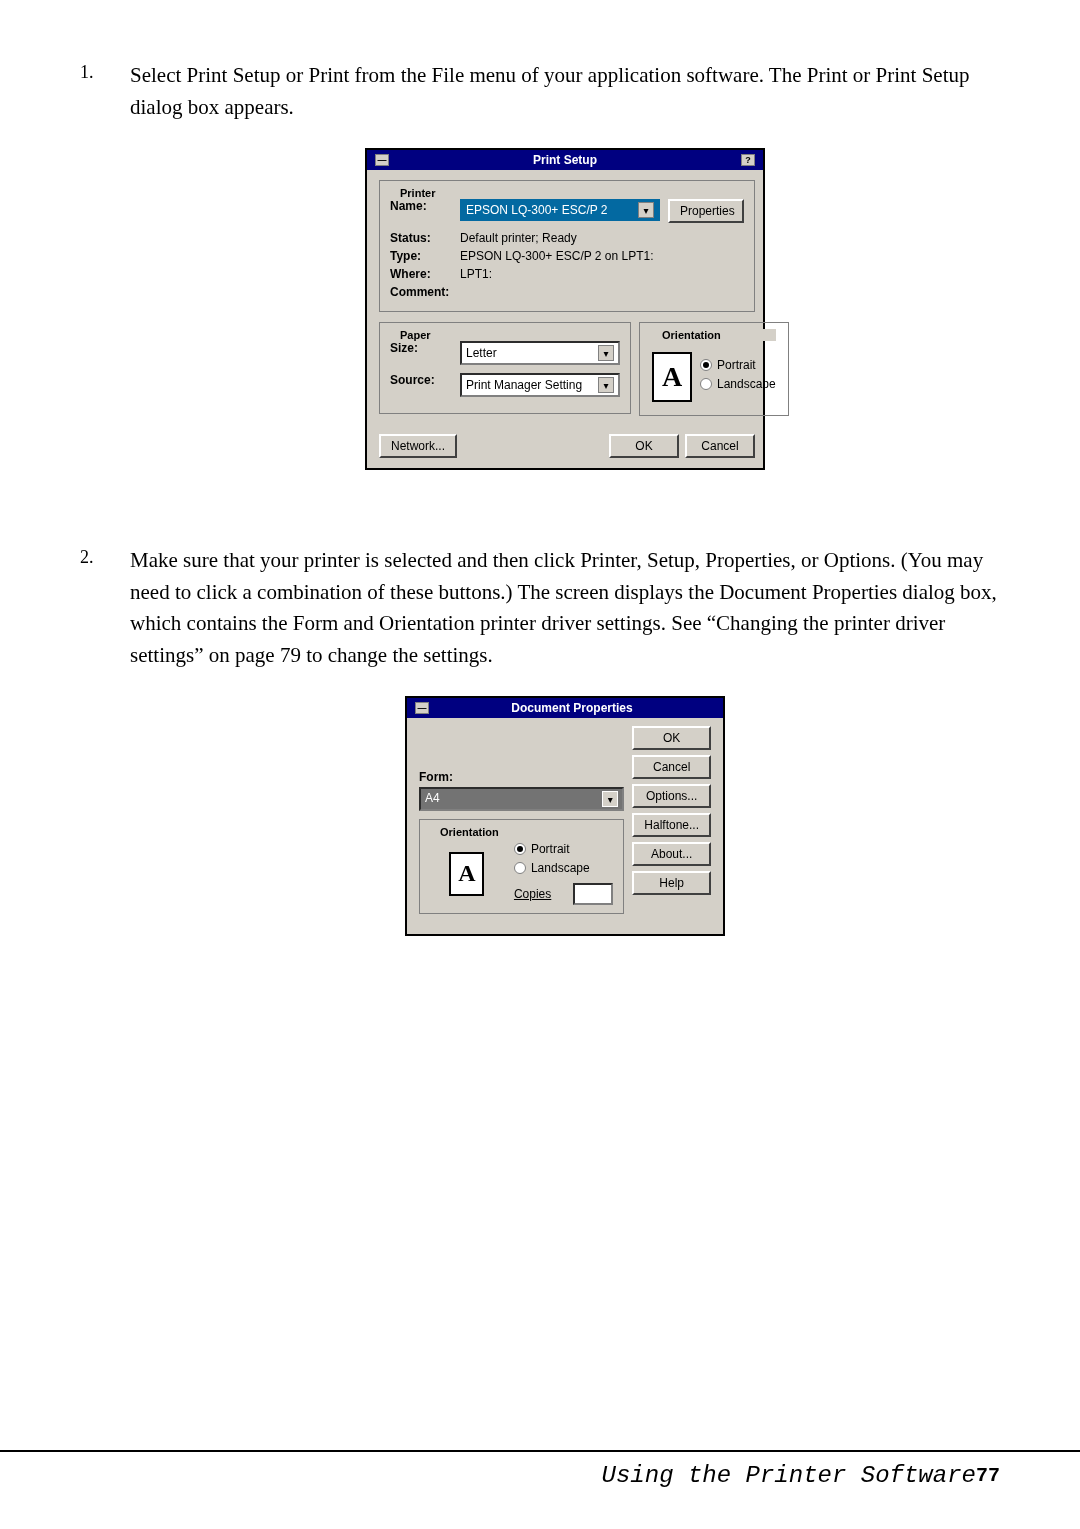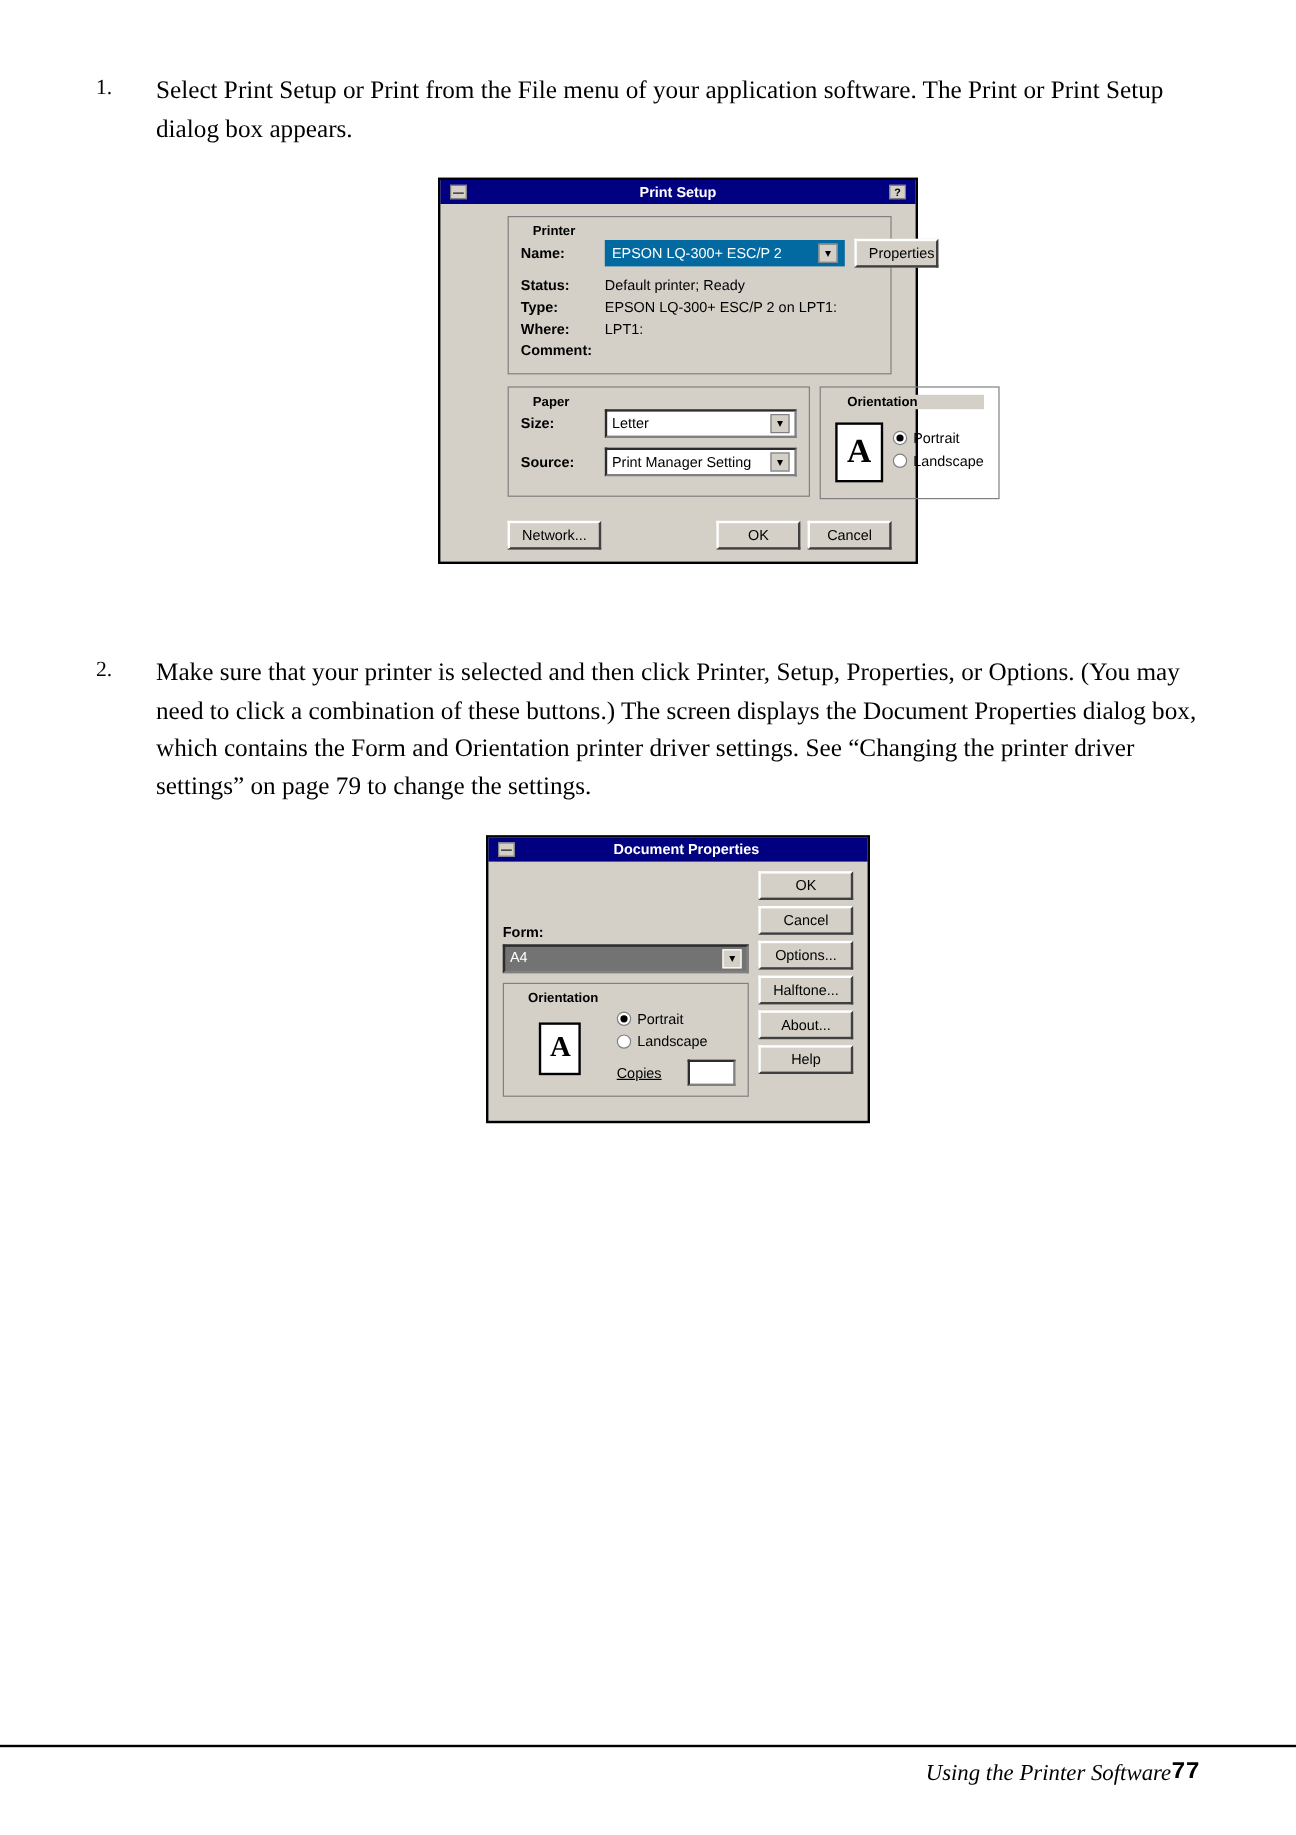--- a/index.html
+++ b/index.html
@@ -74,22 +74,21 @@
       border: 1px solid #808080;
       display: inline-flex;
       align-items: center;
       justify-content: center;
       font-size: 9px;
       color: #000;
       cursor: pointer;
     }
 
     .dialog-body {
-      padding: 10px 20px 10px 12px;
-      margin-left: 44px;
+      padding: 10px 8px 10px 12px;
     }
 
     
     .print-setup-dialog {
       width: 400px;
     }
 
     .fieldset-group {
       border: 1px solid #808080;
       margin-bottom: 10px;
@@ -115,21 +114,20 @@
       font-weight: bold;
       min-width: 70px;
     }
 
     .info-value {
       font-size: 12px;
     }
 
     .input-row {
       display: flex;
-      align-items: center;
       margin-bottom: 8px;
     }
 
     .input-label {
       font-weight: bold;
       min-width: 70px;
       font-size: 12px;
     }
 
     .select-field {
@@ -314,22 +312,22 @@
       right: 0;
       border-top: 2px solid #000;
       display: flex;
       justify-content: flex-end;
       align-items: center;
       padding: 10px 80px 0 80px;
     }
 
     .footer-text {
       font-style: italic;
-      font-size: 19px;
-      font-family: Liberation Serif, serif;
+      font-size: 24px;
+      font-family: Liberation Mono, monospace;
     }
 
     .footer-page {
       font-size: 20px;
       font-weight: bold;
       font-family: Liberation Mono, monospace;
     }
 
     .printer-name-field {
       background: #0369a1;

